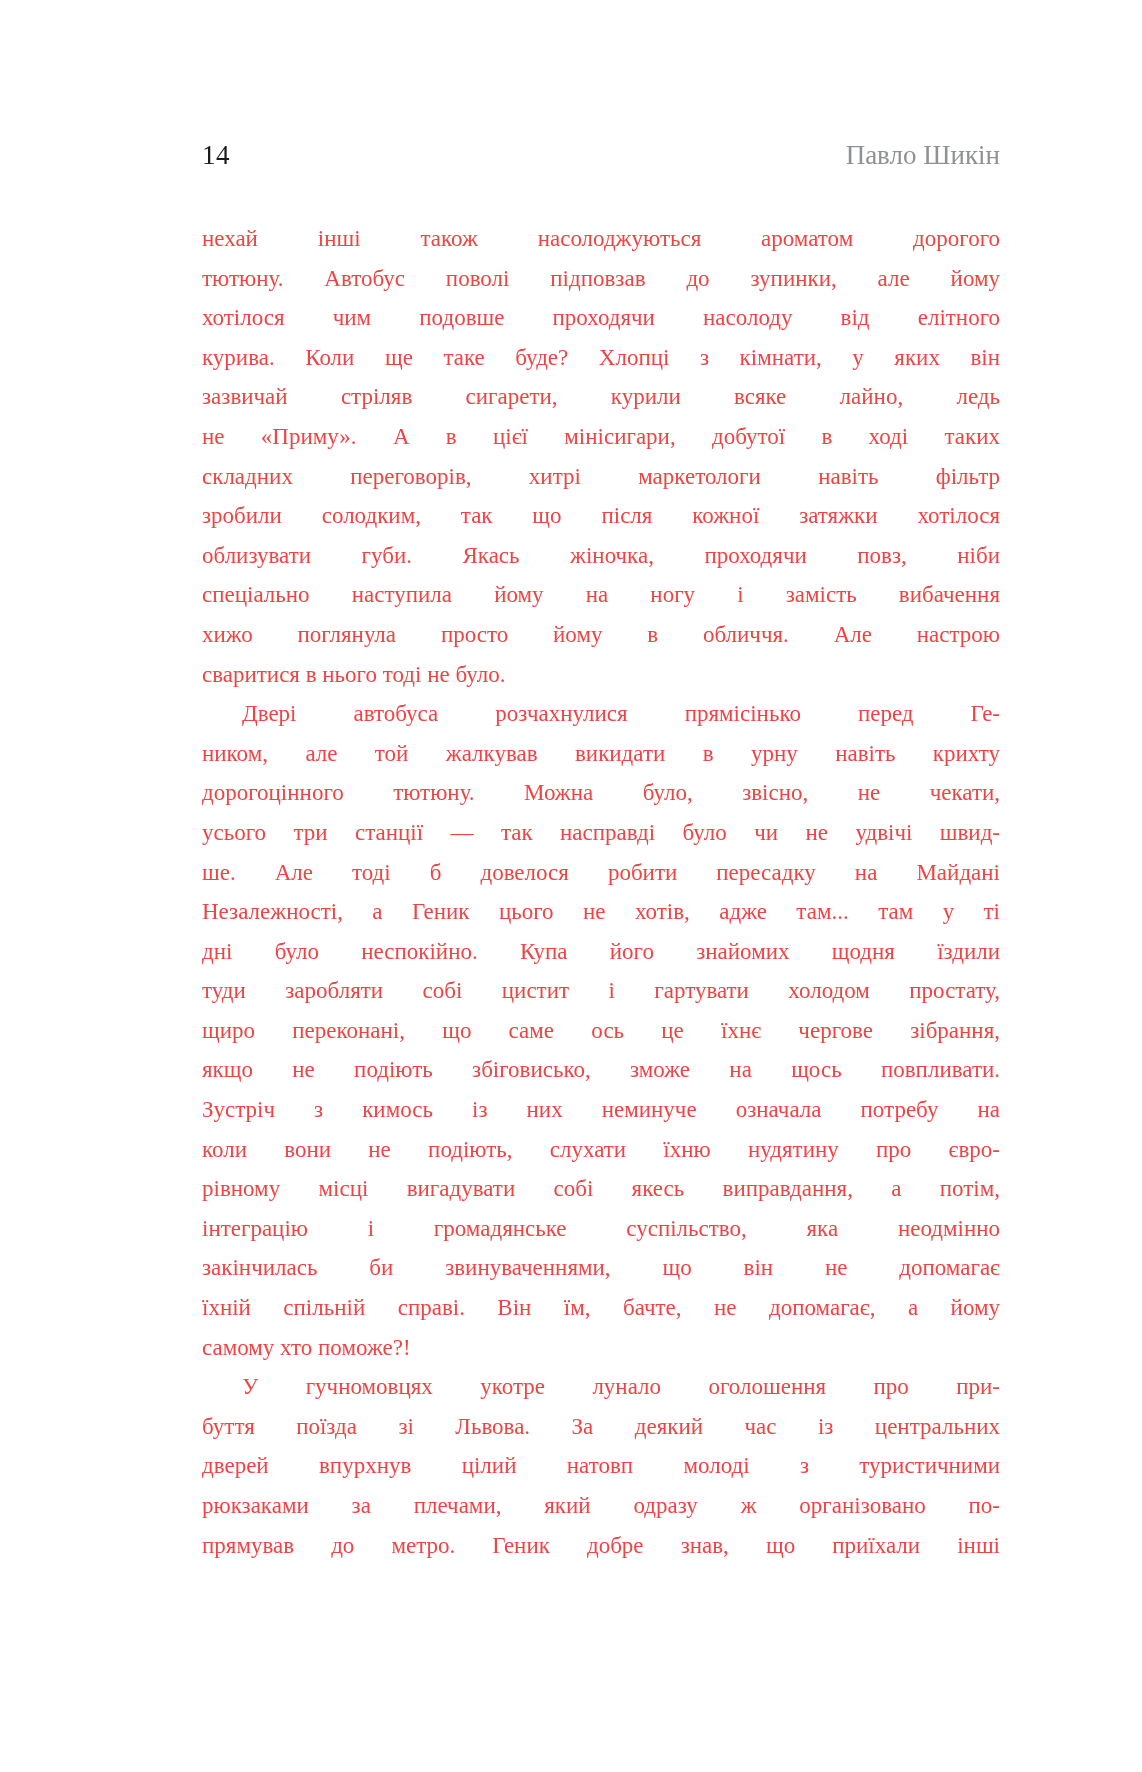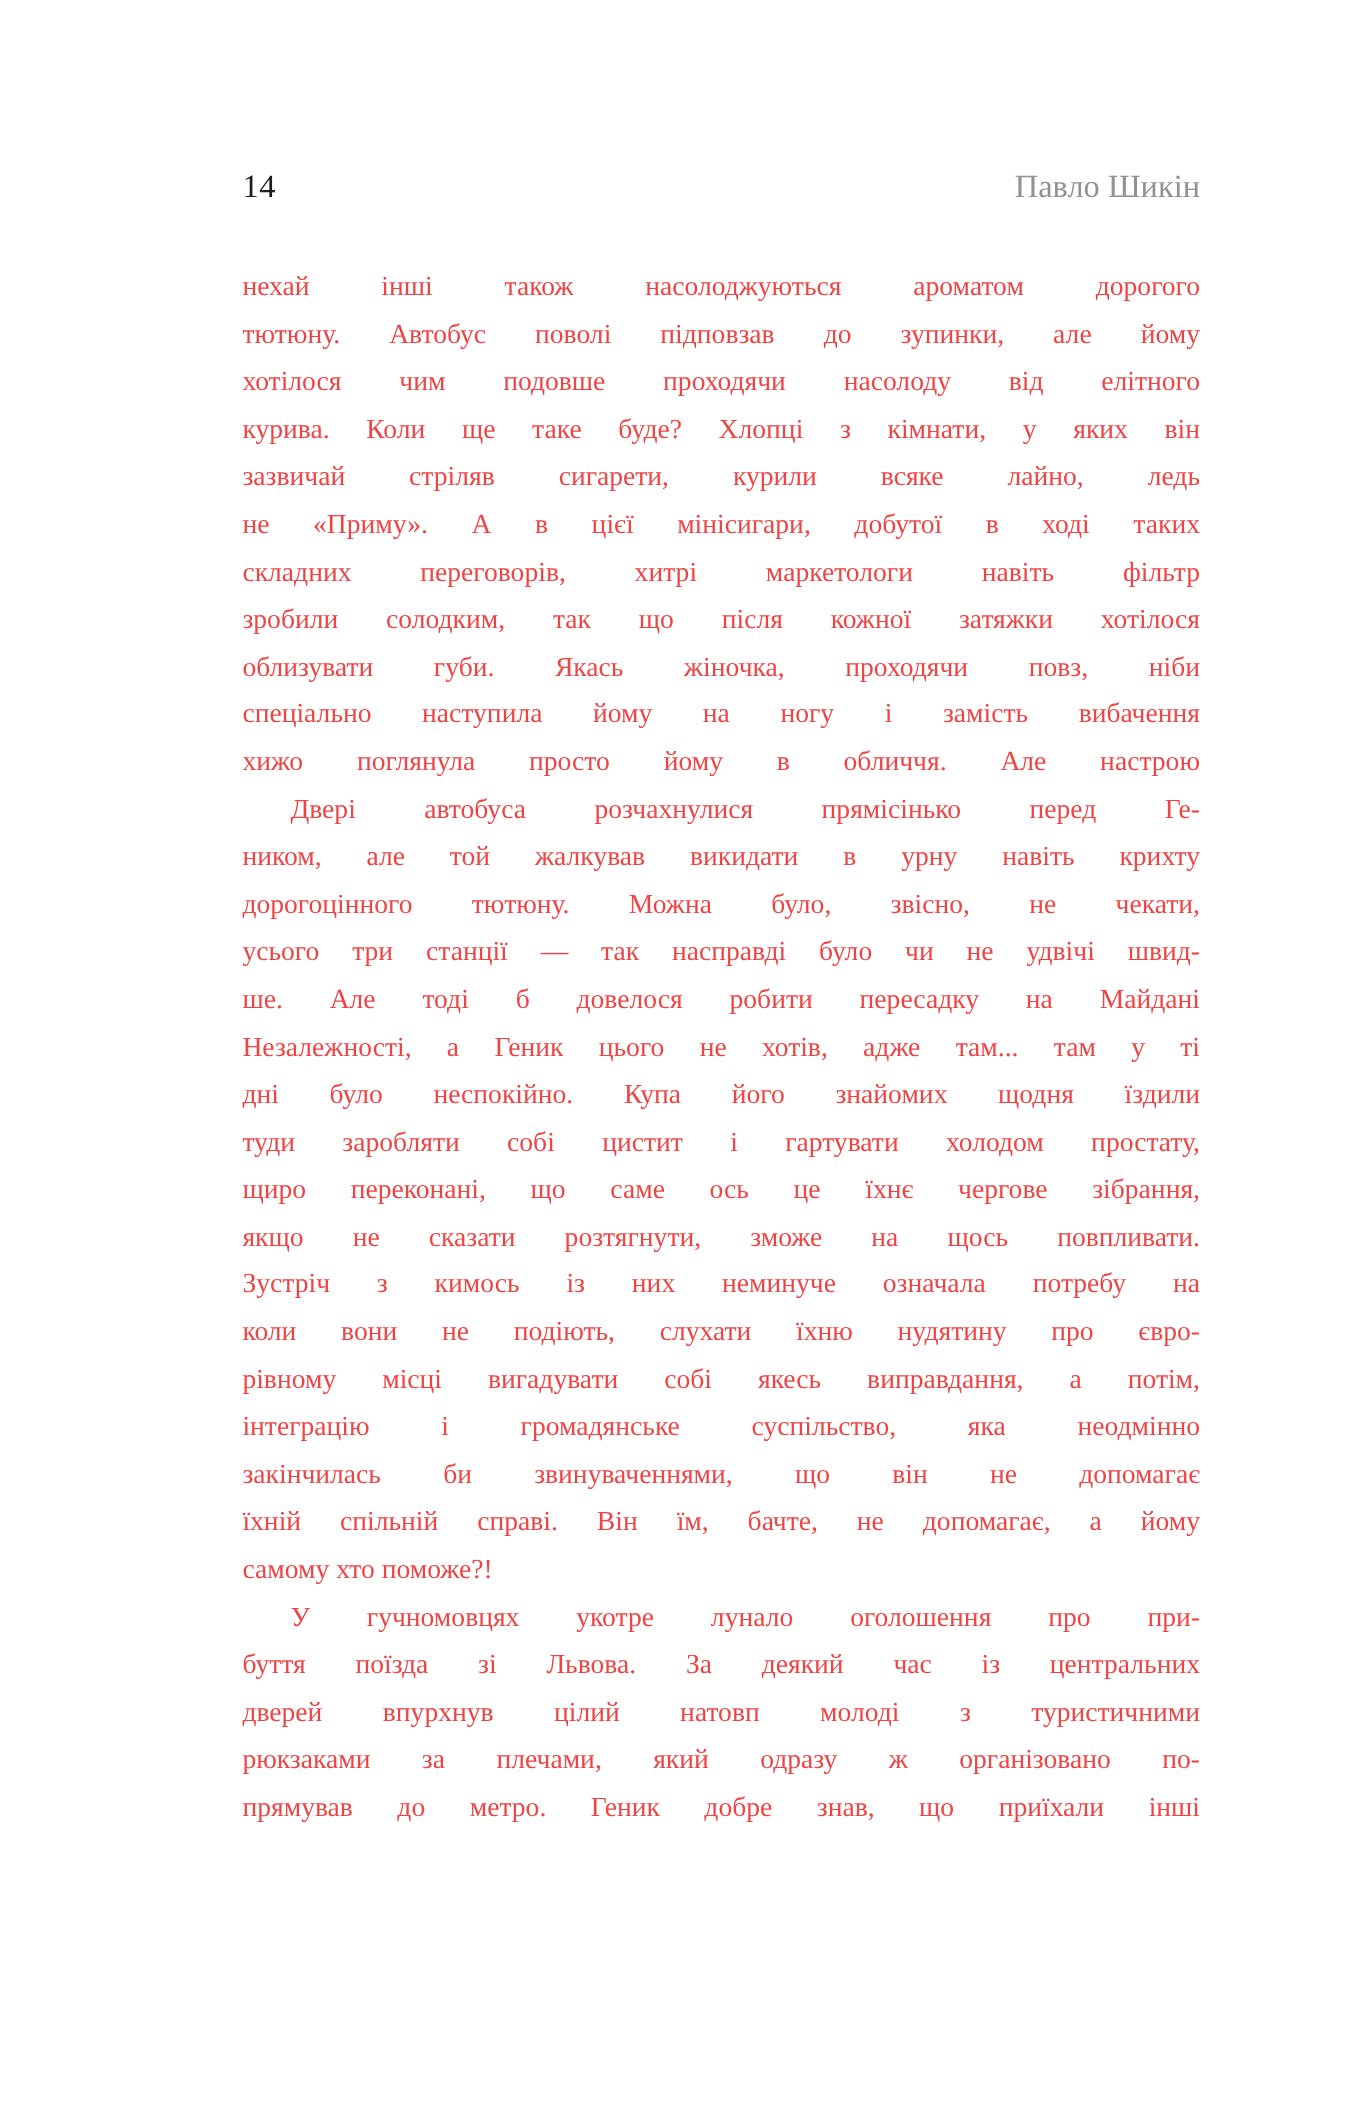--- a/index.html
+++ b/index.html
@@ -69,30 +69,31 @@
       <div class="line">тютюну. Автобус поволі підповзав до зупинки, але йому</div>
       <div class="line">хотілося чим подовше проходячи насолоду від елітного</div>
       <div class="line">курива. Коли ще таке буде? Хлопці з кімнати, у яких він</div>
       <div class="line">зазвичай стріляв сигарети, курили всяке лайно, ледь</div>
       <div class="line">не «Приму». А в цієї мінісигари, добутої в ході таких</div>
       <div class="line">складних переговорів, хитрі маркетологи навіть фільтр</div>
       <div class="line">зробили солодким, так що після кожної затяжки хотілося</div>
       <div class="line">облизувати губи. Якась жіночка, проходячи повз, ніби</div>
       <div class="line">спеціально наступила йому на ногу і замість вибачення</div>
       <div class="line">хижо поглянула просто йому в обличчя. Але настрою</div>
+      <div class="line no-just">сваритися в нього тоді не було.</div>
       <div class="line indent">Двері автобуса розчахнулися прямісінько перед Ге-</div>
       <div class="line">ником, але той жалкував викидати в урну навіть крихту</div>
       <div class="line">дорогоцінного тютюну. Можна було, звісно, не чекати,</div>
       <div class="line">усього три станції — так насправді було чи не удвічі швид-</div>
       <div class="line">ше. Але тоді б довелося робити пересадку на Майдані</div>
       <div class="line">Незалежності, а Геник цього не хотів, адже там... там у ті</div>
       <div class="line">дні було неспокійно. Купа його знайомих щодня їздили</div>
       <div class="line">туди заробляти собі цистит і гартувати холодом простату,</div>
       <div class="line">щиро переконані, що саме ось це їхнє чергове зібрання,</div>
-      <div class="line">якщо не сказати розтягнути, зможе на щось повпливати.</div>
+      <div class="line">якщо не подіють збіговисько, зможе на щось повпливати.</div>
       <div class="line">Зустріч з кимось із них неминуче означала потребу на</div>
       <div class="line">коли вони не подіють, слухати їхню нудятину про євро-</div>
       <div class="line">рівному місці вигадувати собі якесь виправдання, а потім,</div>
       <div class="line">інтеграцію і громадянське суспільство, яка неодмінно</div>
       <div class="line">закінчилась би звинуваченнями, що він не допомагає</div>
       <div class="line">їхній спільній справі. Він їм, бачте, не допомагає, а йому</div>
       <div class="line no-just">самому хто поможе?!</div>
       <div class="line indent">У гучномовцях укотре лунало оголошення про при-</div>
       <div class="line">буття поїзда зі Львова. За деякий час із центральних</div>
       <div class="line">дверей впурхнув цілий натовп молоді з туристичними</div>

